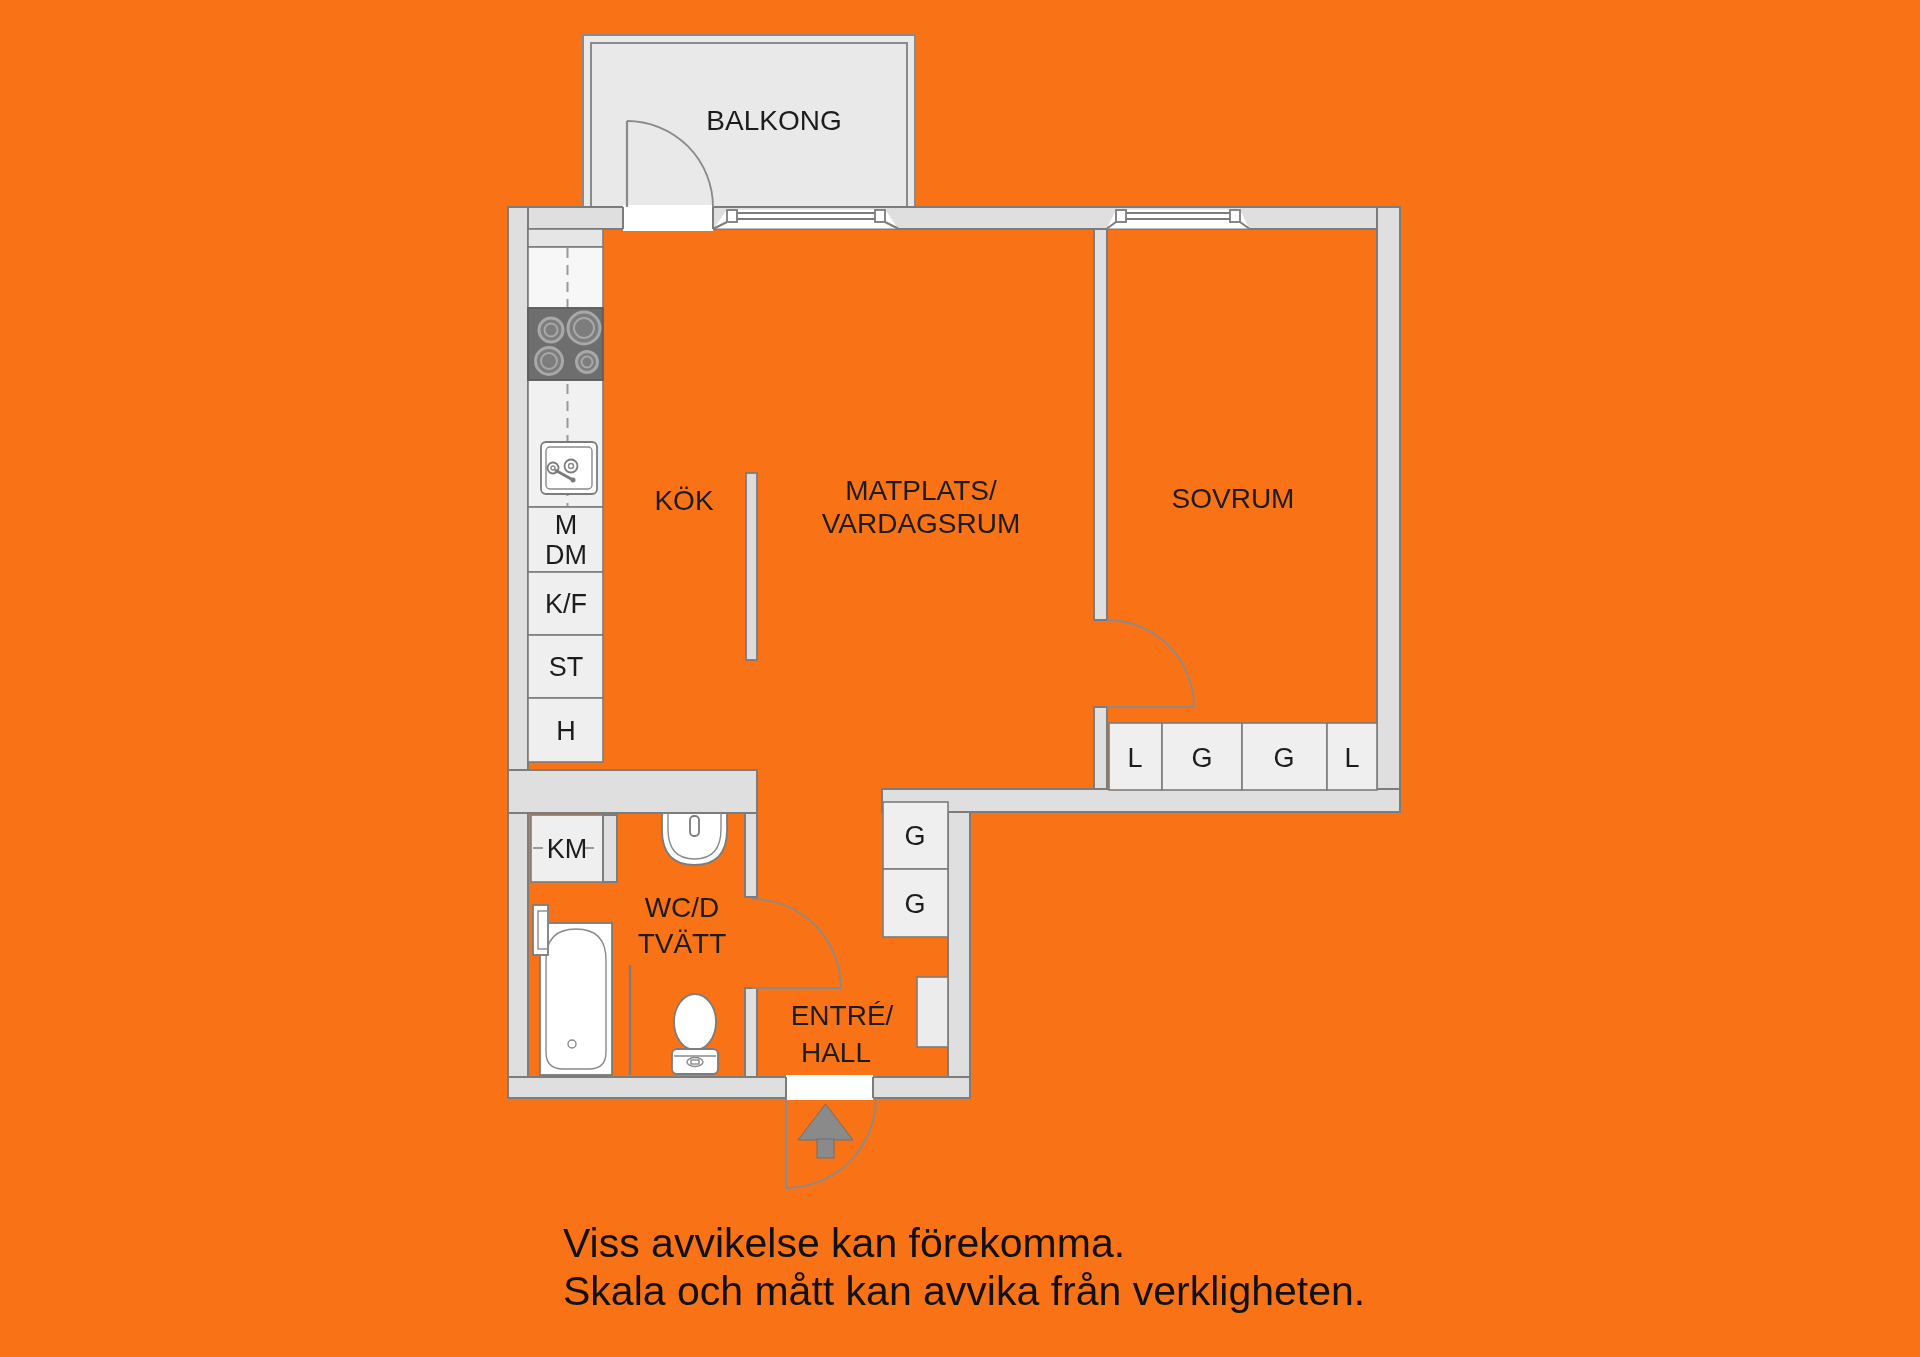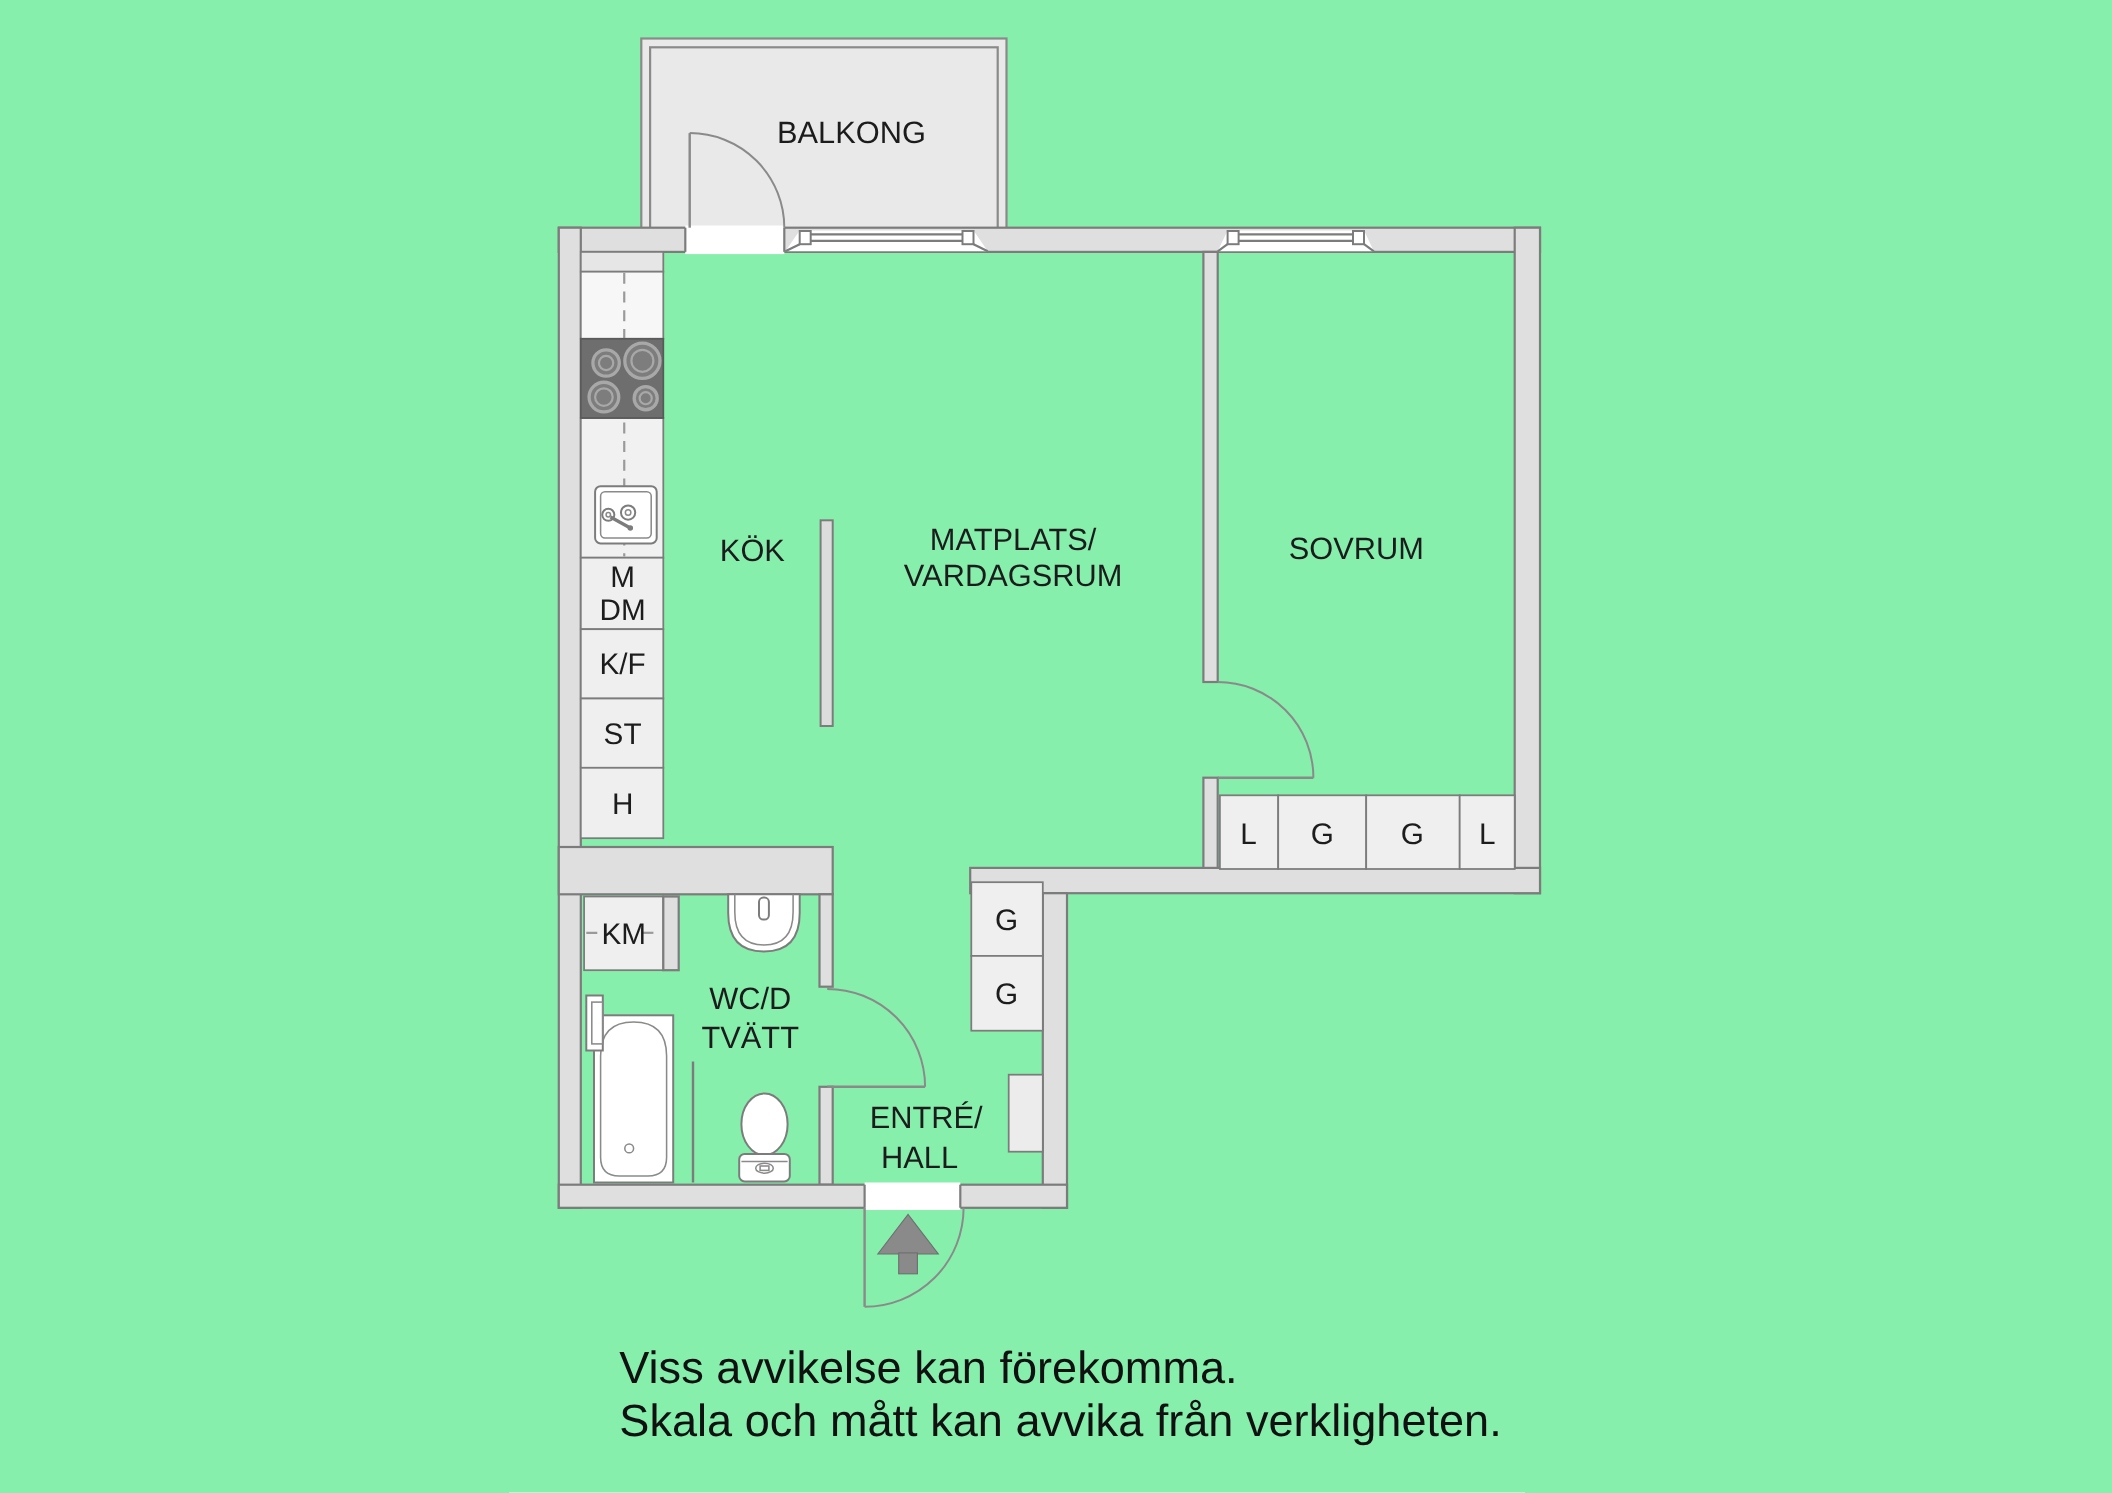--- a/index.html
+++ b/index.html
@@ -1,16 +1,16 @@
 <!DOCTYPE html>
 <html style="--wall-fill: #dfdfdf; --wall-stroke: #7c7c7c; --cell-fill: #efefef; --balcony-fill: #e9e9e9; --stove-fill: #6e6e6e; --arrow-fill: #8a8a8a; --text-color: #1c1c1c;"><head>
 <meta charset="utf-8">
 <style>
   html,body{margin:0;padding:0;background:#ffffff;}
-  .page{position:relative;width:1920px;height:1357px;background:#86efac;overflow:hidden;}
+  .page{position:relative;width:1920px;height:1357px;background:#f97316;overflow:hidden;}
   svg{display:block;}
   .wall{fill:var(--wall-fill,#dfdfdf);stroke:var(--wall-stroke,#7c7c7c);stroke-width:2;}
   .cut{fill:#ffffff;stroke:none;}
   .cell{fill:var(--cell-fill,#efefef);stroke:var(--wall-stroke,#7c7c7c);stroke-width:1.6;}
   .cell-top{fill:#e6e6e6;stroke:var(--wall-stroke,#7c7c7c);stroke-width:1.6;}
   .cell-light{fill:#f7f7f7;stroke:var(--wall-stroke,#7c7c7c);stroke-width:1.6;}
   .cell-sink{fill:#f1f1f1;stroke:var(--wall-stroke,#7c7c7c);stroke-width:1.6;}
   .fix{fill:#ffffff;stroke:#7c7c7c;stroke-width:1.8;}
   .fix-thin{fill:none;stroke:#8a8a8a;stroke-width:1.4;}
   .arc{fill:none;stroke:#8a8a8a;stroke-width:1.8;}

